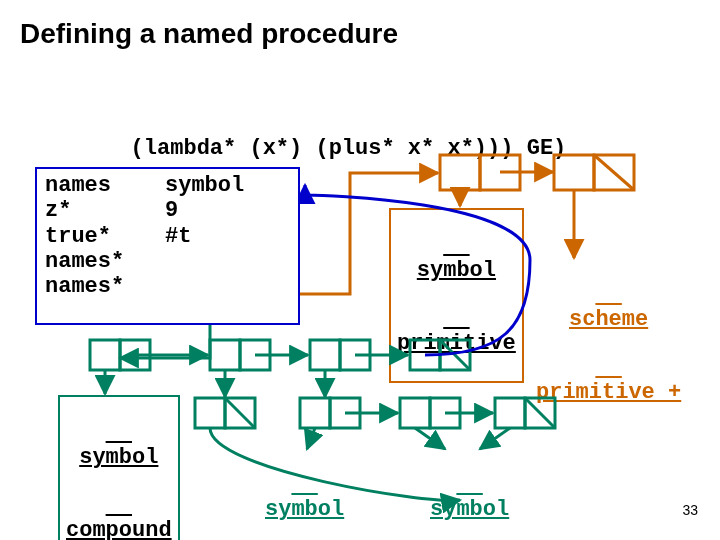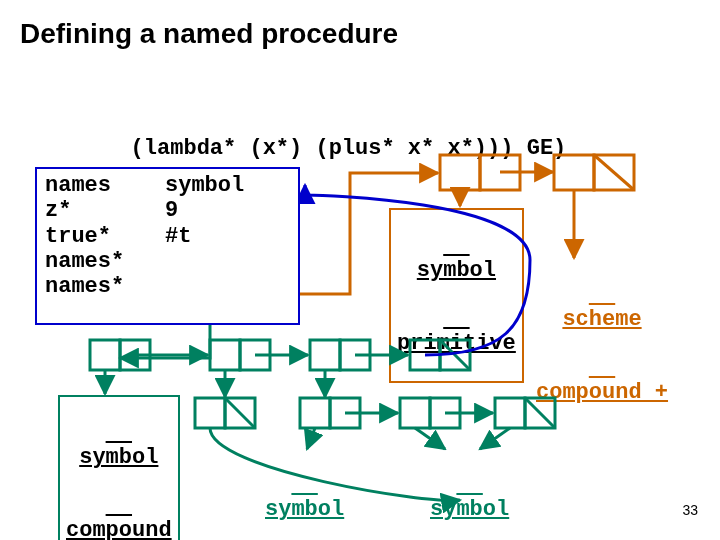--- a/index.html
+++ b/index.html
@@ -108,21 +108,21 @@
   </div>
 </div>
 
 <div class="label label-box" style="top:208px; left:389px; border-color:#cc6600; color:#000;">
   <div>symbol</div>
   <div>primitive</div>
 </div>
 
 <div class="label" style="top:260px; left:536px; color:#cc6600;">
   <div style="text-align:center">scheme</div>
-  <div>compound +</div>
+  <div>primitive +</div>
 </div>
 
 <div class="label label-box" style="top:395px; left:58px; border-color:#008060; color:#000;">
   <div>symbol</div>
   <div>compound</div>
 </div>
 
 <div class="label" style="top:450px; left:265px; color:#008060;">
   <div>symbol</div>
   

